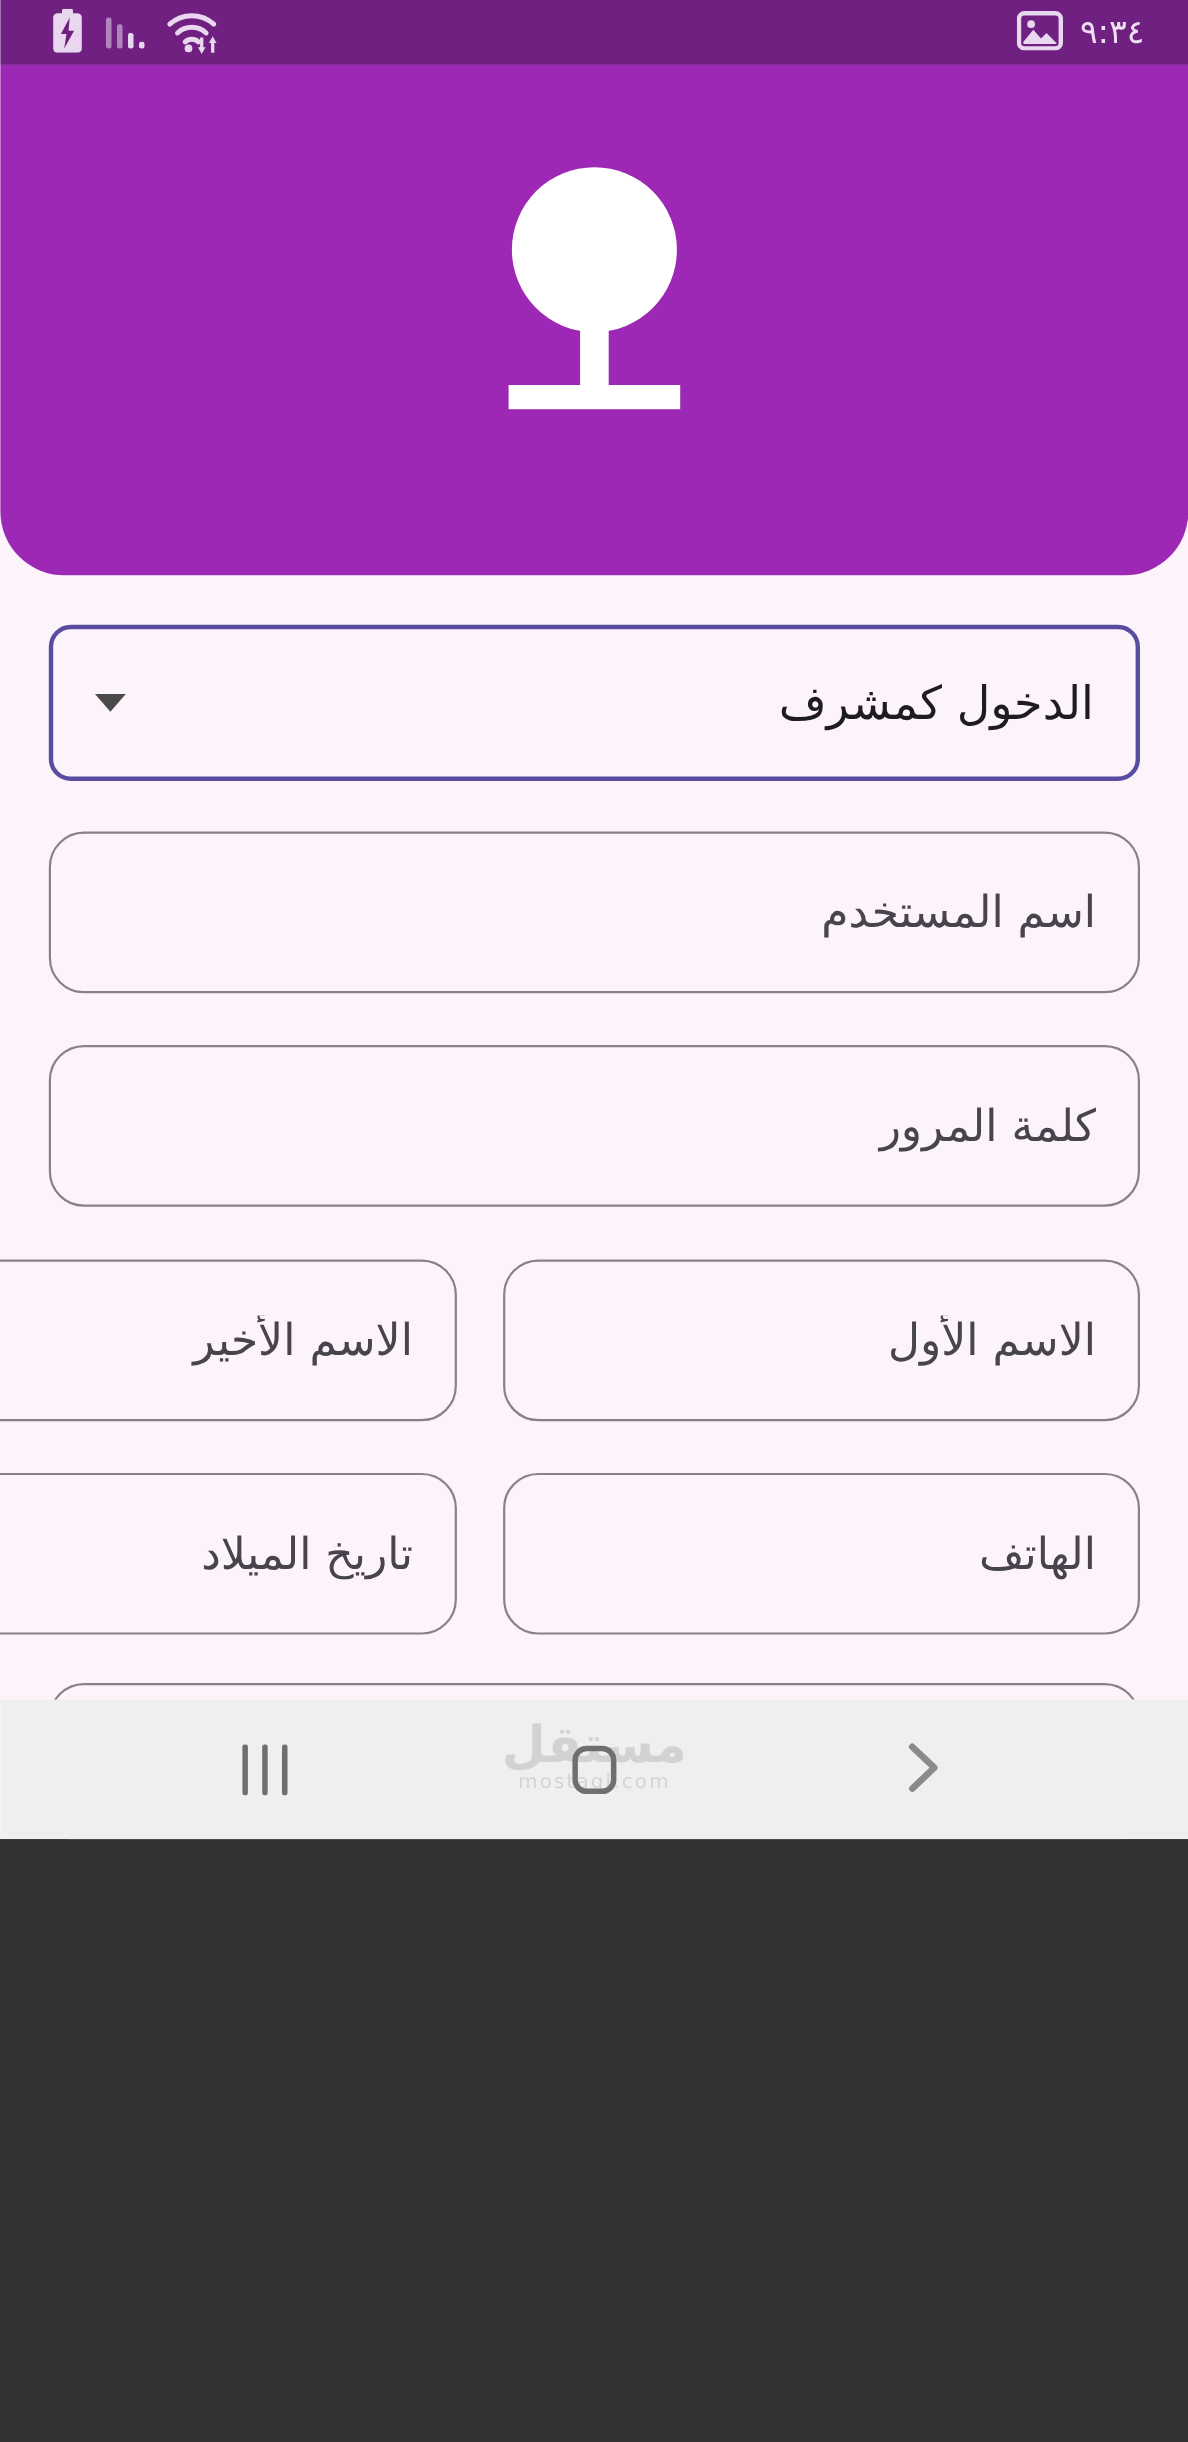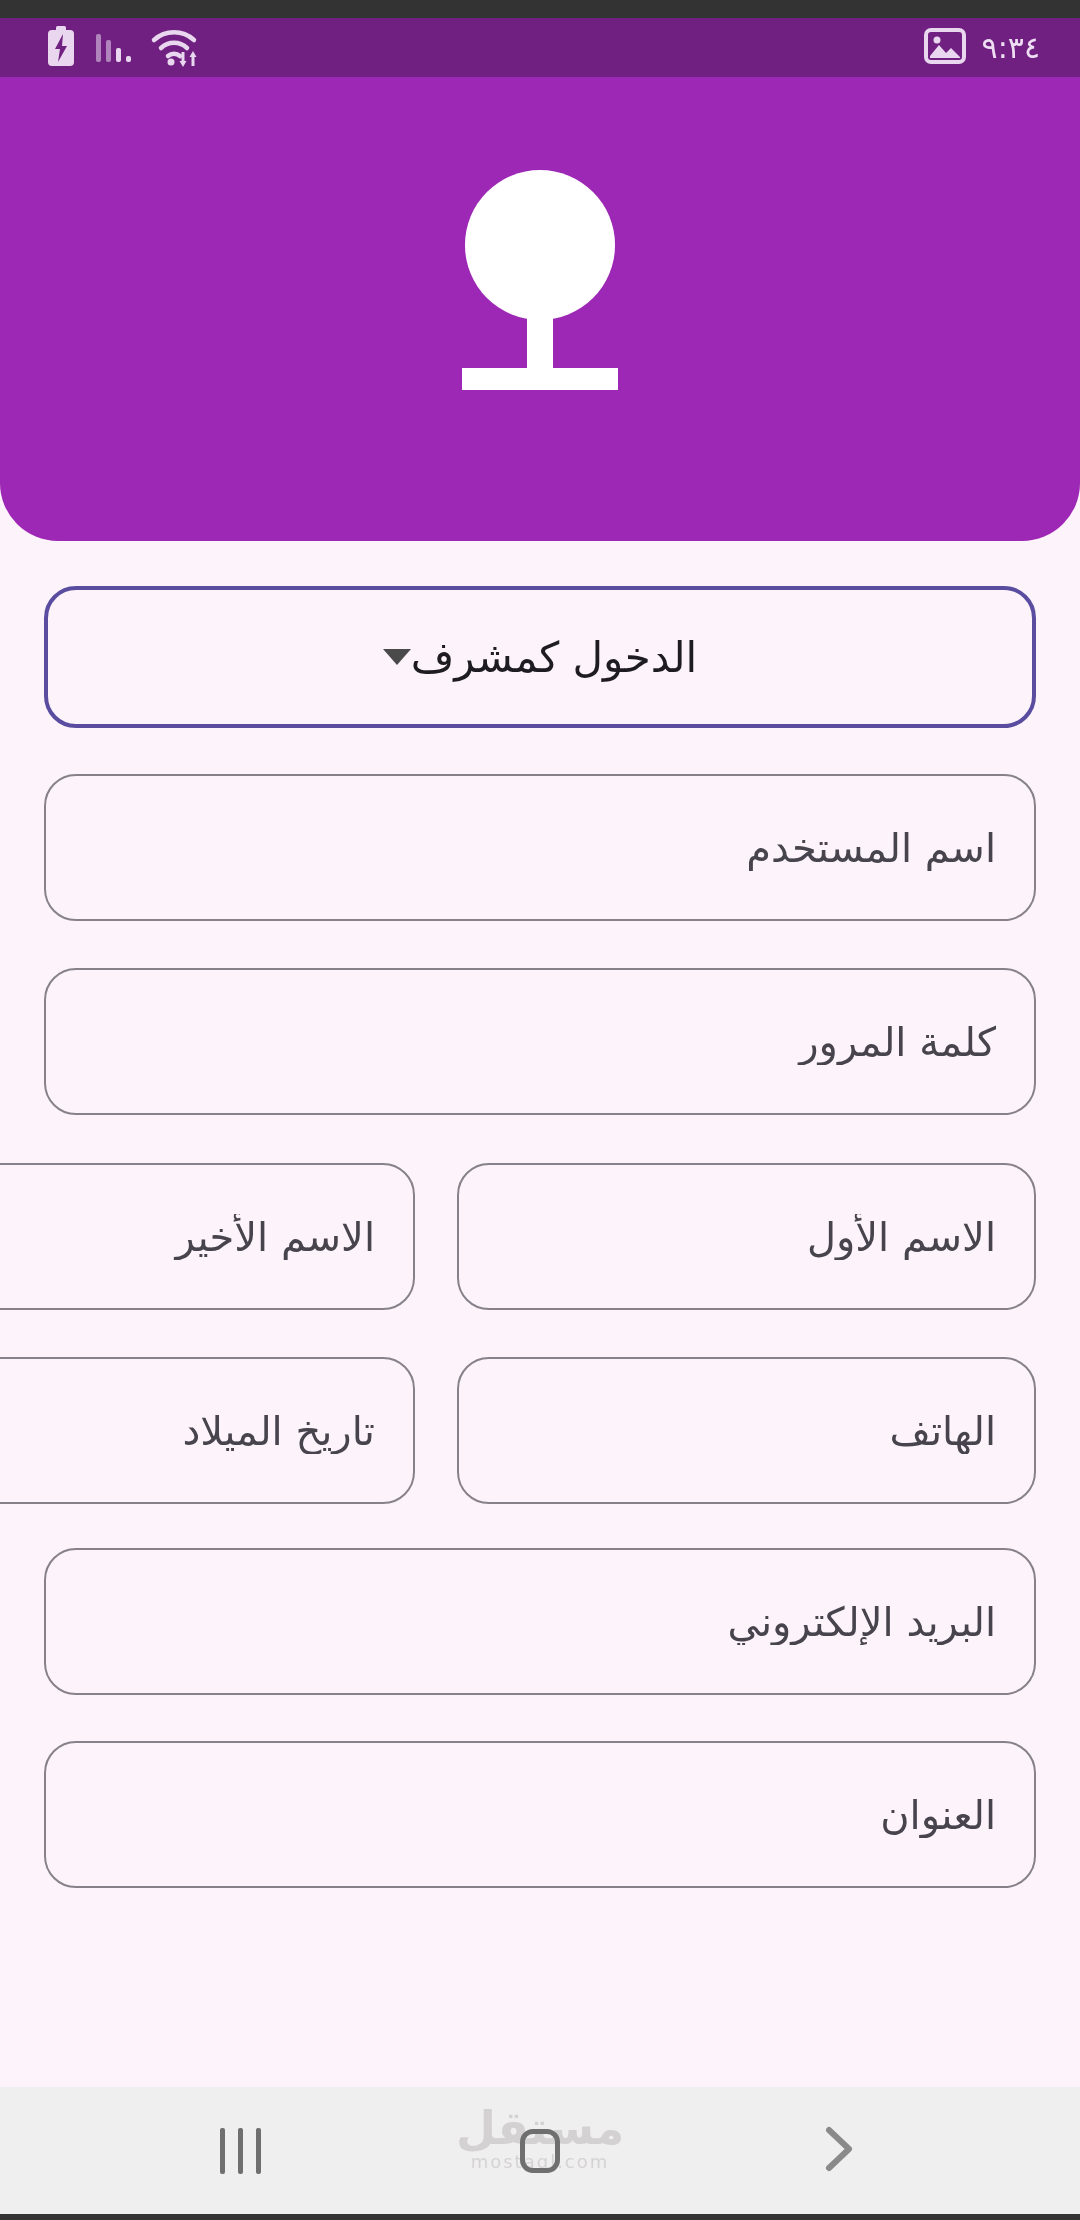--- a/index.html
+++ b/index.html
@@ -1,19 +1,19 @@
 <!DOCTYPE html>
 <html lang="ar"><head>
 <meta charset="utf-8">
 <style>
   * { margin:0; padding:0; box-sizing:border-box; }
   html,body { background:#333; }
   body { font-family:"DejaVu Sans", sans-serif; }
   .screen{
-    position:relative; width:1080px; height:2196px; margin:18px auto;
+    position:relative; width:1080px; height:1672px; margin:0 auto;
     background:#FDF4FB; overflow:hidden; direction:rtl;
   }
   
   .status-bar{
     position:absolute; top:0; left:0; right:0; height:59px;
     background:#702080; display:flex; align-items:center;
     justify-content:space-between; padding:0 40px 0 44px; direction:ltr;
   }
   .sb-group{ display:flex; align-items:center; gap:16px; }
   .sb-time{ color:#EFDFF3; font-size:30px; letter-spacing:1px; }
@@ -22,22 +22,22 @@
     position:absolute; top:59px; left:0; right:0; height:464px;
     background:#9D28B5; border-radius:0 0 58px 58px;
     display:flex; flex-direction:column; align-items:center; padding-top:93px;
   }
   .pin-circle{ width:150px; height:150px; border-radius:50%; background:#fff; }
   .pin-stem{ width:26px; height:50px; background:#fff; margin-top:-2px; }
   .pin-base{ width:156px; height:22px; background:#fff; }
   
   .form{ position:absolute; top:523px; left:0; right:0; padding:0 44px; }
   .dropdown{
-    margin-top:45px; height:142px; border:4px solid #5A4DA0; border-radius:32px;
-    background:#FDF4FB; display:flex; align-items:center; justify-content:center;
+    margin-top:45px; height:142px; border:4px solid #5A4DA0; border-radius:20px;
+    background:#FDF4FB; display:flex; align-items:center; justify-content:space-between;
     padding:0 38px; cursor:pointer;
   }
   .dropdown-value{ font-size:42px; color:#1E1C22; }
   .caret{
     width:0; height:0; border-left:14px solid transparent;
     border-right:14px solid transparent; border-top:16px solid #4A4A4A;
   }
   .tfield{
     height:147px; border:2px solid #86818A; border-radius:32px;
     display:flex; align-items:center; padding:0 38px; background:#FDF4FB;

